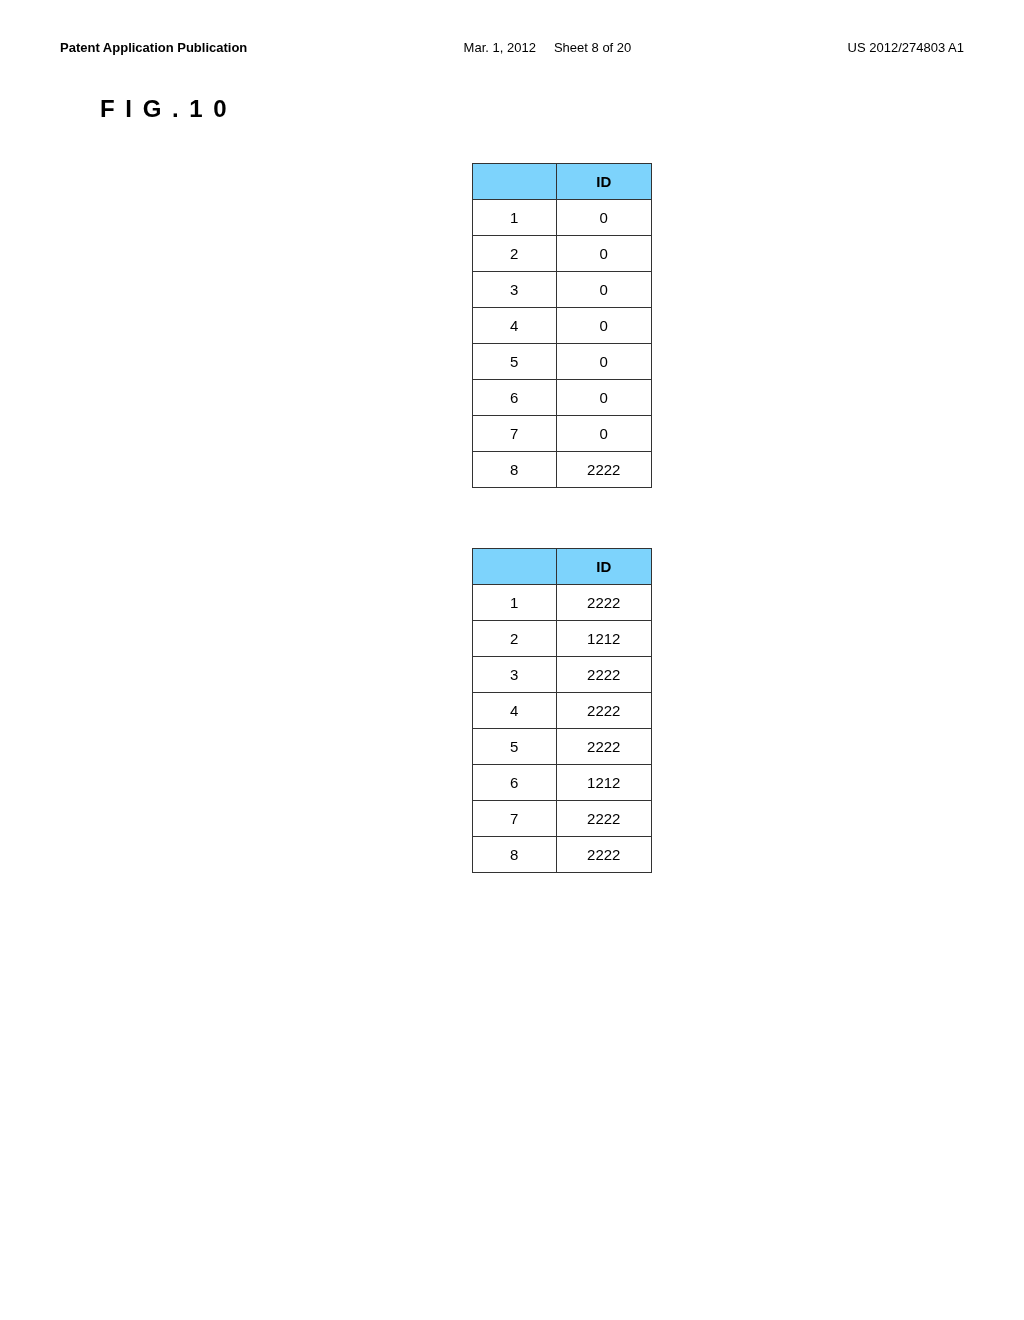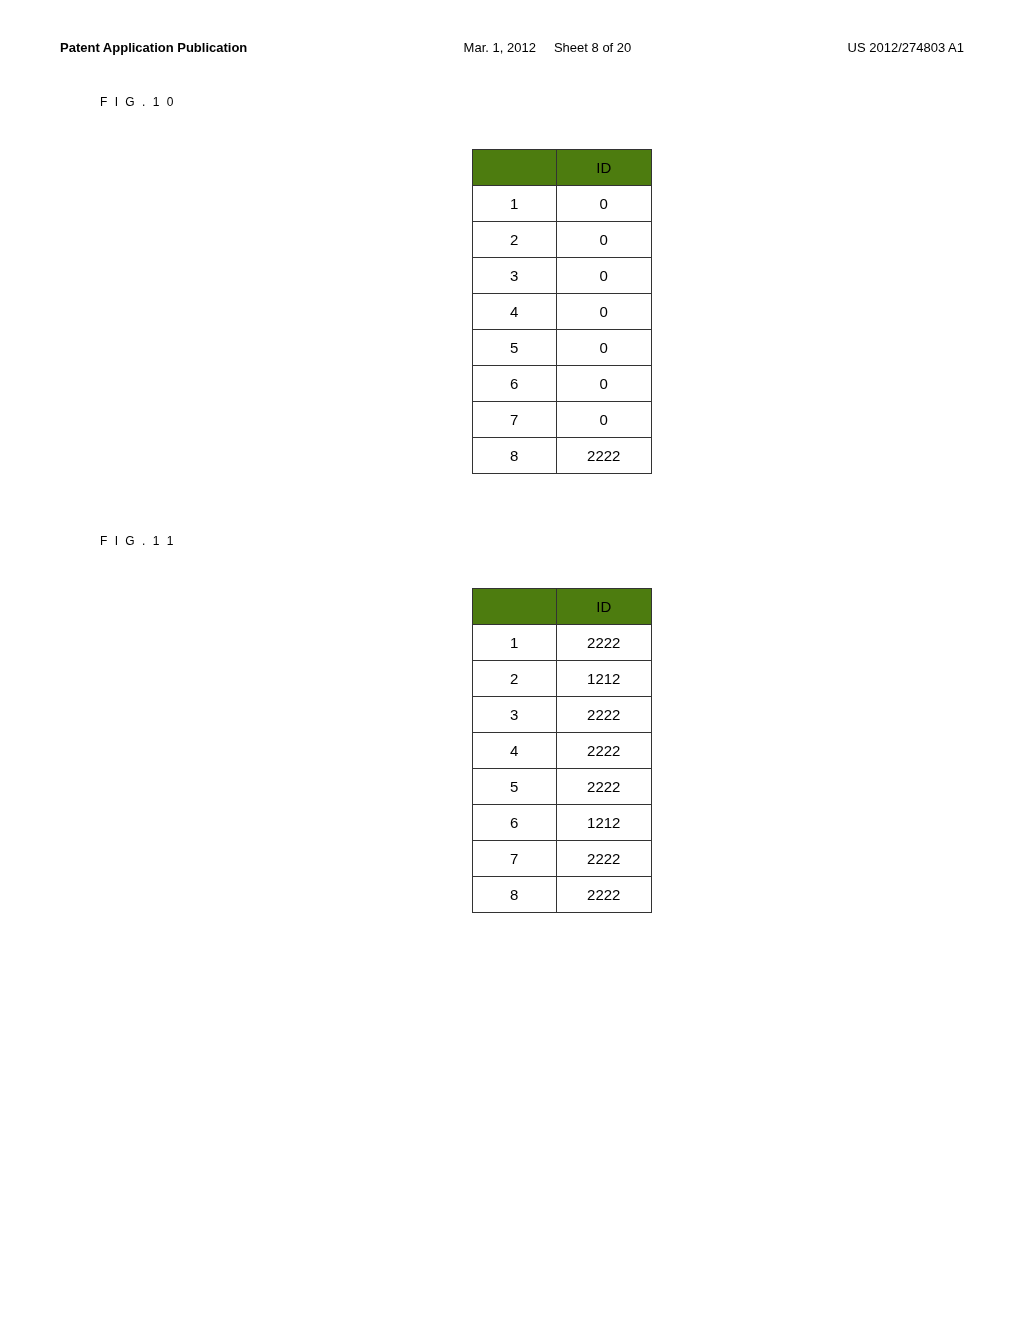--- a/index.html
+++ b/index.html
@@ -45,22 +45,22 @@
 
     .header-right {
       font-size: 13px;
     }
 
     .figure-section {
       margin-bottom: 60px;
     }
 
     .figure-label {
-      font-size: 12px;
-      font-weight: normal;
+      font-size: 24px;
+      font-weight: bold;
       letter-spacing: 2px;
       margin-bottom: 40px;
       margin-left: 40px;
     }
 
     .table-container {
       display: flex;
       justify-content: center;
       margin-left: 100px;
     }
@@ -73,22 +73,22 @@
     table th, table td {
       border: 1px solid #333;
       padding: 6px 20px;
       text-align: center;
       font-size: 15px;
       min-width: 70px;
       height: 36px;
     }
 
     table th {
-      font-weight: normal;
-      background: #4d7c0f;
+      font-weight: bold;
+      background: #7dd3fc;
     }
 
     table td {
       background: #ffffff;
     }
 
     .col-index {
       min-width: 60px;
     }
 
@@ -153,21 +153,20 @@
             <tr>
       <td>8</td>
       <td>2222</td>
     </tr>
           </tbody>
       </table>
     </div>
   </div>
 
   <div class="figure-section">
-    <div class="figure-label">F I G .  1 1</div>
     <div class="table-container">
       <table>
         <thead>
           <tr>
             <th class="col-index"></th>
             <th class="col-id">ID</th>
           </tr>
         </thead>
         <tbody id="fig11-tbody">
         <tr>

